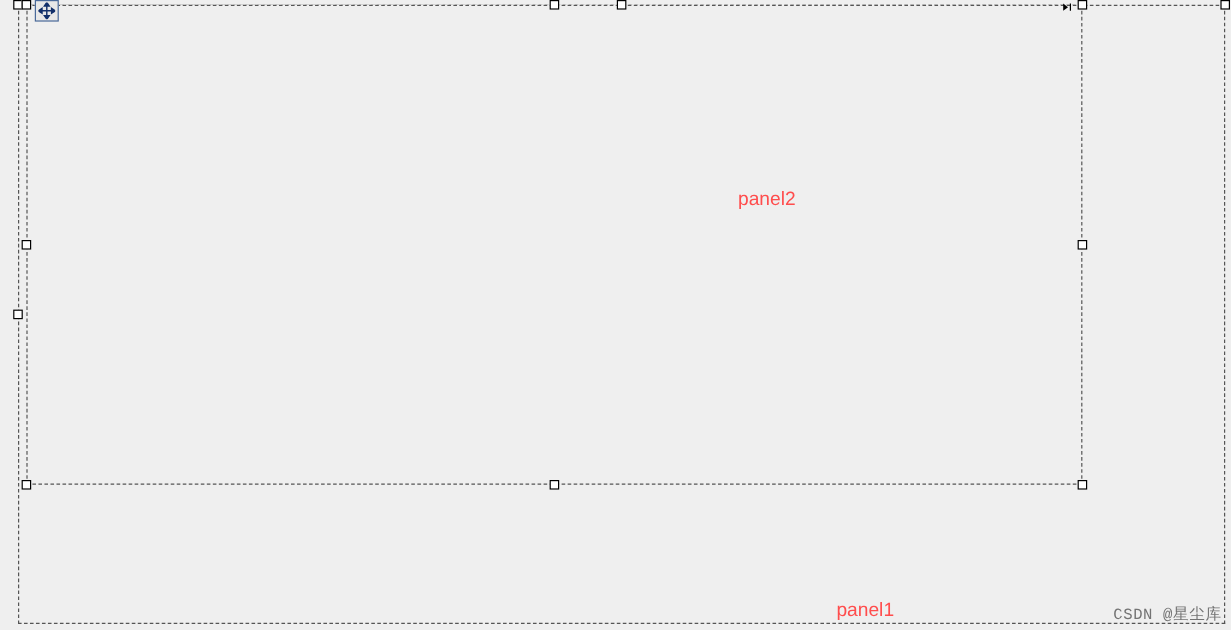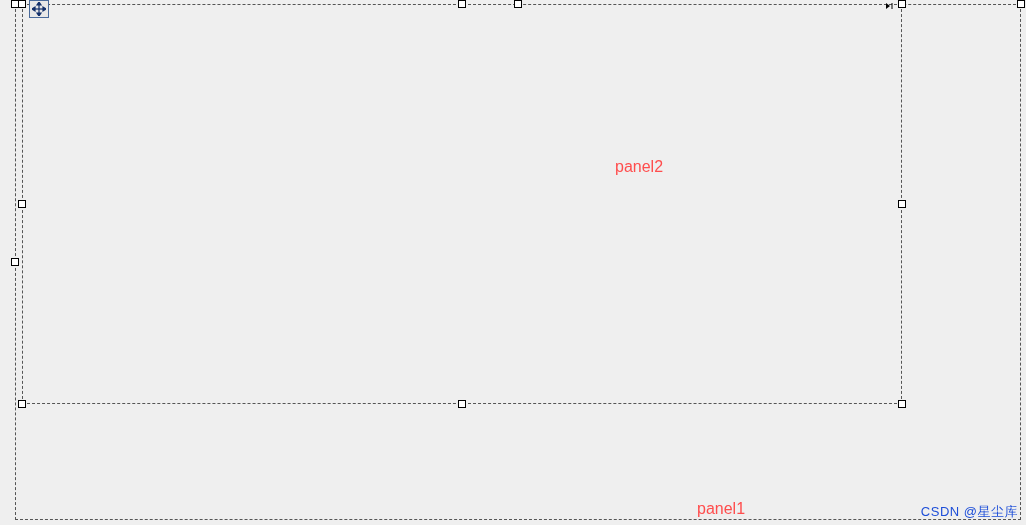--- a/index.html
+++ b/index.html
@@ -74,23 +74,23 @@
       height: 10px;
       z-index: 15;
       display: flex;
       align-items: center;
       justify-content: center;
     }
     .watermark {
       position: absolute;
       right: 8px;
       bottom: 4px;
-      color: #1d4ed8;
+      color: #737373;
       font-size: 13px;
-      font-family: Liberation Sans, sans-serif;
+      font-family: Liberation Mono, monospace;
       z-index: 20;
       letter-spacing: 0.5px;
     }
   </style>
 </head>
 <body>
 
 <div class="panel panel1"></div>
 
 <div class="panel panel2"></div>

